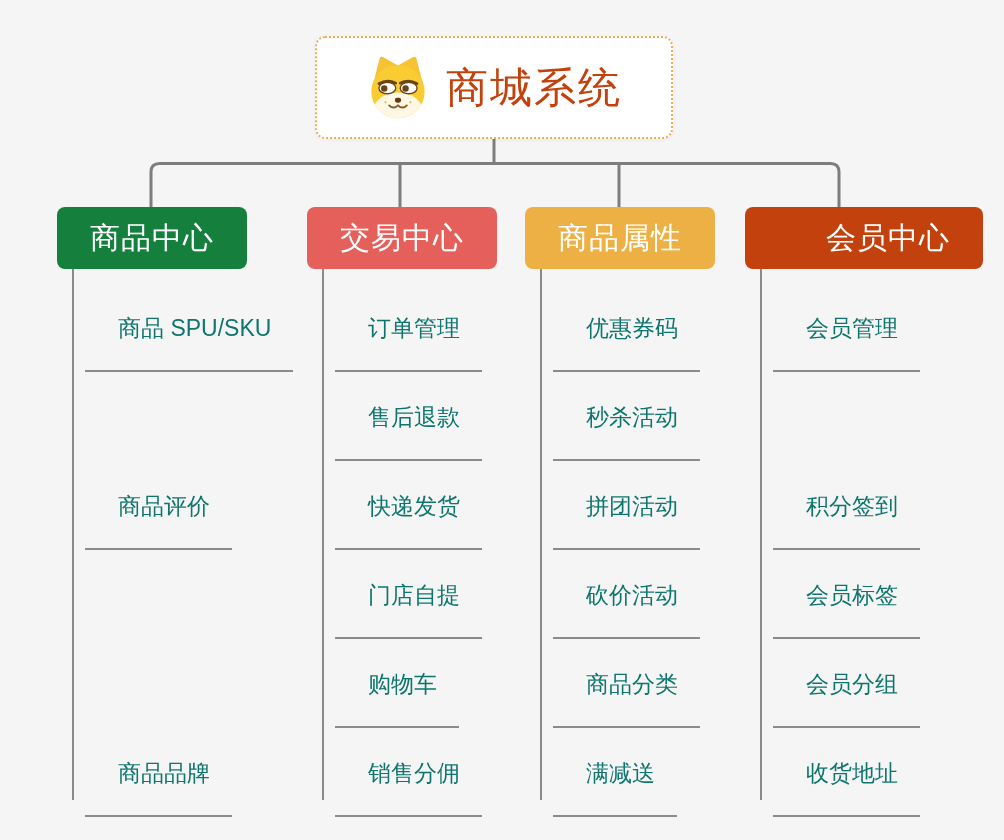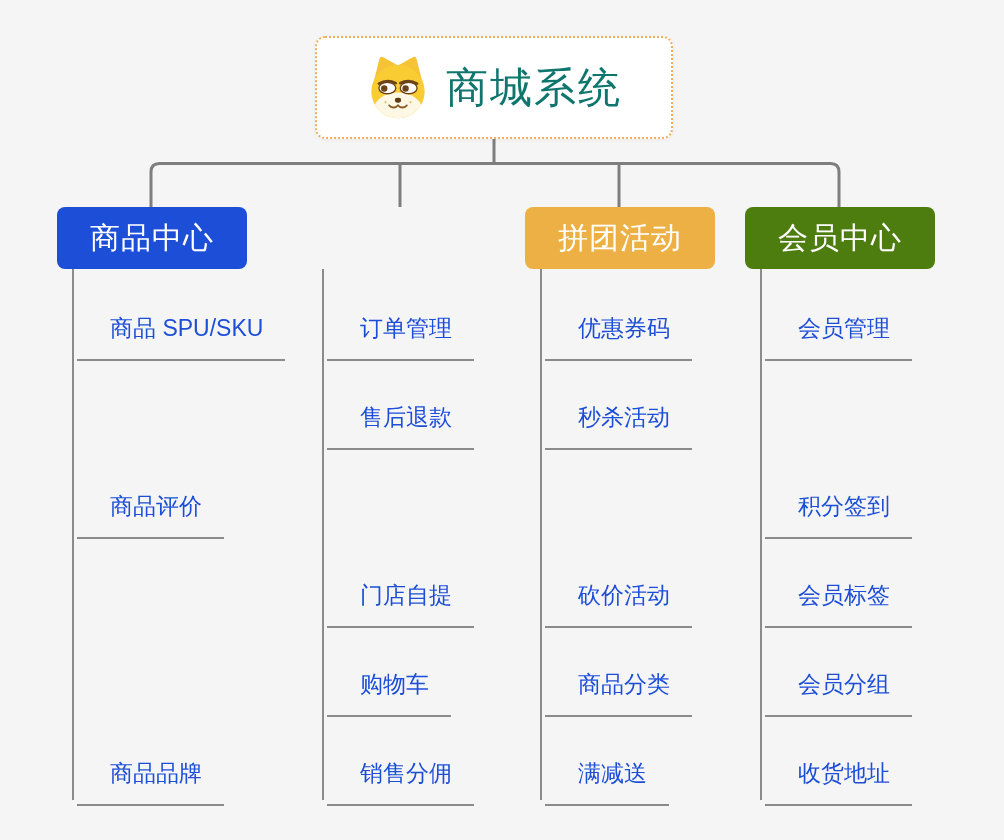--- a/index.html
+++ b/index.html
@@ -20,21 +20,21 @@
     background:#ffffff;
     border:2px dotted #f0ad55;
     border-radius:10px;
     box-shadow:0 1px 4px rgba(0,0,0,0.05);
     display:flex;align-items:center;justify-content:center;
     gap:16px;
     box-sizing:border-box;
   }
   .root-title{
     font-size:42px;
-    color:#0f766e;
+    color:#c2410c;
     letter-spacing:2px;
     white-space:nowrap;
   }
   .doge{width:64px;height:64px;flex:0 0 auto;}
   
   .connectors{
     position:absolute;left:0;top:0;width:1004px;height:840px;
     pointer-events:none;
   }
   
@@ -44,36 +44,36 @@
   .branch-box{
     position:absolute;left:0;top:0;
     width:190px;height:62px;
     border-radius:8px;
     color:#ffffff;
     font-size:30px;
     display:flex;align-items:center;justify-content:center;
     letter-spacing:1px;
     white-space:nowrap;
   }
-  .b0{background:#1d4ed8;}
+  .b0{background:#15803d;}
   .b1{background:#e5605a;}
   .b2{background:#edb044;}
-  .b3{background:#4d7c0f;}
+  .b3{background:#c2410c;padding-left:48px;}
   .spine{
     position:absolute;left:15px;top:62px;
     width:2px;height:531px;
     background:#8b8b8b;
   }
   .leaf{
-    position:absolute;left:20px;
+    position:absolute;left:28px;
     white-space:nowrap;
     font-size:23px;
     line-height:30px;
-    color:#1d4ed8;
-    padding:0 22px 16px 33px;
+    color:#0f766e;
+    padding:0 22px 27px 33px;
     border-bottom:2px solid #8b8b8b;
   }
   .t0{top:106px}.t1{top:195px}.t2{top:284px}.t3{top:373px}.t4{top:462px}.t5{top:551px}
   .x0{left:57px}.x1{left:307px}.x2{left:525px}.x3{left:745px}
 </style>
 </head>
 <body>
 
 <div class="canvas">
 
@@ -111,33 +111,36 @@
 
   <div class="branch x0">
     <div class="branch-box b0">商品中心</div>
     <div class="spine"></div>
     <div class="leaf t0">商品 SPU/SKU</div>
     <div class="leaf t2">商品评价</div>
     <div class="leaf t5">商品品牌</div>
   </div>
 
   <div class="branch x1">
+    <div class="branch-box b1">交易中心</div>
     <div class="spine"></div>
     <div class="leaf t0">订单管理</div>
     <div class="leaf t1">售后退款</div>
+    <div class="leaf t2">快递发货</div>
     <div class="leaf t3">门店自提</div>
     <div class="leaf t4">购物车</div>
     <div class="leaf t5">销售分佣</div>
   </div>
 
   <div class="branch x2">
-    <div class="branch-box b2">拼团活动</div>
+    <div class="branch-box b2">商品属性</div>
     <div class="spine"></div>
     <div class="leaf t0">优惠券码</div>
     <div class="leaf t1">秒杀活动</div>
+    <div class="leaf t2">拼团活动</div>
     <div class="leaf t3">砍价活动</div>
     <div class="leaf t4">商品分类</div>
     <div class="leaf t5">满减送</div>
   </div>
 
   <div class="branch x3">
     <div class="branch-box b3">会员中心</div>
     <div class="spine"></div>
     <div class="leaf t0">会员管理</div>
     <div class="leaf t3">会员标签</div>

